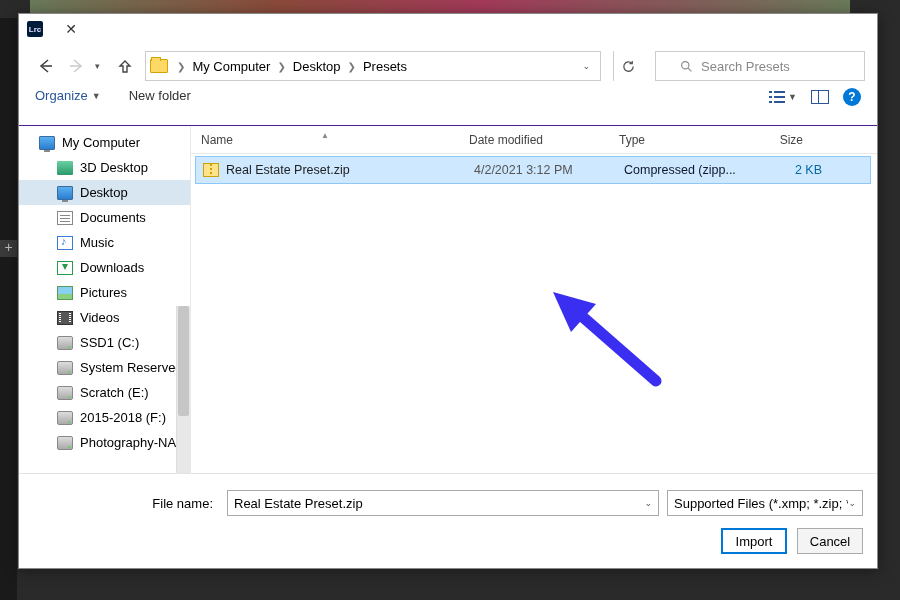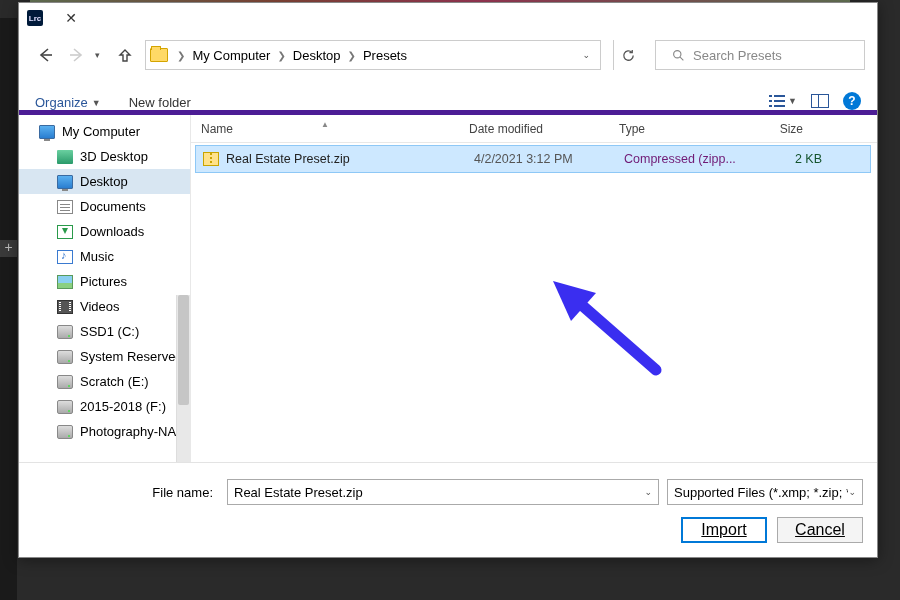--- a/index.html
+++ b/index.html
@@ -1,21 +1,21 @@
 <!DOCTYPE html>
 <html><head>
 <meta charset="utf-8">
 <style>
   * { box-sizing: border-box; }
   html, body { margin:0; padding:0; width:900px; height:600px; font-family: "Segoe UI", Arial, sans-serif; font-size:13px; color:#000; background:#2a2a2a; overflow:hidden; }
   .bg-photo { position:absolute; top:0; left:30px; width:820px; height:22px; background:linear-gradient(90deg,#6a7a5a 0%,#8a4a3a 30%,#a33a5a 55%,#6a7a5a 100%); }
   .dark-bar-left { position:absolute; top:18px; left:0; width:17px; height:582px; background:#1a1a1a; }
   .plus-btn { position:absolute; top:222px; left:0; width:17px; height:17px; background:#3a3a3a; color:#bbb; text-align:center; line-height:15px; font-size:14px; }
   .dialog {
-    position:absolute; top:2px; left:18px; width:860px; height:556px;
+    position:absolute; top:13px; left:18px; width:860px; height:556px;
     background:#fff; border:1px solid #888; box-shadow:0 2px 14px rgba(0,0,0,0.4);
     display:flex; flex-direction:column;
   }
   .titlebar { height:30px; display:flex; align-items:center; padding:0 8px; background:#fff; }
   .app-icon { width:16px; height:16px; background:#001a3a; color:#e0e0ff; font-size:8px; font-weight:bold; display:flex; align-items:center; justify-content:center; border-radius:2px; margin-right:8px; }
   .titlebar .title { flex:1; font-size:12px; }
   .close-x { width:40px; height:28px; display:flex; align-items:center; justify-content:center; font-size:14px; color:#333; cursor:pointer; }
   .navbar { height:44px; display:flex; align-items:center; padding:0 12px; gap:4px; }
   .nav-arrow { width:28px; height:28px; display:flex; align-items:center; justify-content:center; color:#555; }
   .nav-arrow.disabled { color:#bbb; }
@@ -24,24 +24,24 @@
   .addr-bar {
     flex:1; height:30px; border:1px solid #ccc; display:flex; align-items:center; padding:0 4px; margin-left:4px;
   }
   .addr-folder-ic { width:18px; height:14px; background:#ffd966; border-radius:1px; border:1px solid #d4a400; position:relative; margin-right:6px; }
   .addr-folder-ic::before{content:"";position:absolute;top:-3px;left:0;width:8px;height:3px;background:#ffd966;border:1px solid #d4a400;border-bottom:none;border-radius:1px 1px 0 0;}
   .crumb { padding:0 4px; color:#000; }
   .crumb-sep { color:#777; font-size:10px; padding:0 3px;}
   .addr-tail { margin-left:auto; display:flex; align-items:center; gap:10px; color:#555; padding:0 6px;}
   .refresh-btn { width:30px; height:30px; border-left:1px solid #ccc; display:flex; align-items:center; justify-content:center; margin-left:8px;}
   .search-box {
-    width:210px; height:30px; border:1px solid #ccc; display:flex; align-items:center; padding:0 16px; margin-left:8px; color:#777;
+    width:210px; height:30px; border:1px solid #ccc; display:flex; align-items:center; padding:0 24px; margin-left:8px; color:#777;
   }
   .search-box .ph { margin-left:8px; color:#888; }
-  .toolbar { height:38px; display:flex; align-items:flex-end; padding:0 16px; border-bottom:5px solid #4c1d95; }
+  .toolbar { height:38px; display:flex; align-items:flex-start; padding:0 16px; border-bottom:1px solid #4c1d95; }
   .organize { color:#2a5699; display:flex; align-items:center; gap:4px; }
   .newfolder { margin-left:28px; color:#333; }
   .toolbar-right { margin-left:auto; display:flex; align-items:center; gap:14px;}
   .view-btn { display:flex; align-items:center; gap:3px; color:#2a5699;}
   .pane-btn { width:18px; height:14px; border:1px solid #2a5699; position:relative;}
   .pane-btn::before{content:"";position:absolute;left:6px;top:0;bottom:0;width:1px;background:#2a5699;}
   .help-circle { width:18px; height:18px; border-radius:50%; background:#0078d7; color:#fff; font-weight:bold; font-size:12px; display:flex; align-items:center; justify-content:center;}
   .body { flex:1; display:flex; min-height:0; position:relative; }
   .sidebar { width:172px; border-right:1px solid #e8e8e8; overflow:hidden; position:relative; }
   .side-scroll { position:absolute; right:0; top:180px; width:14px; height:170px; background:#e8e8e8; border-left:1px solid #ddd;}
@@ -76,29 +76,29 @@
   .col.type{ width:128px;}
   .col.size{ width:76px; text-align:right;}
   .sort-caret{ position:absolute; left:50%; top:-2px; transform:translateX(-50%); font-size:8px; color:#888;}
   .file-row { height:28px; display:flex; align-items:center; background:#cde8ff; border:1px solid #8ec8f6; margin:2px 6px 0 4px;}
   .file-row .ic{ margin:0 7px 0 7px;}
   .file-row .ic.zip{background:#ffe28a;border:1px solid #c9a400;}
   .file-row .ic.zip::after{content:"";position:absolute;left:6px;top:0;bottom:0;width:2px;background:repeating-linear-gradient(#c9a400 0 2px,#ffe28a 2px 4px);}
   .file-row .cell{ font-size:12.5px; color:#222;}
   .file-row .cell.name{ width:248px;}
   .file-row .cell.date{ width:150px; color:#555;}
-  .file-row .cell.type{ width:128px; color:#701a75; white-space:nowrap; overflow:hidden; text-overflow:ellipsis;}
-  .file-row .cell.size{ width:70px; text-align:right; color:#14532d;}
+  .file-row .cell.type{ width:128px; color:#0f172a; white-space:nowrap; overflow:hidden; text-overflow:ellipsis;}
+  .file-row .cell.size{ width:70px; text-align:right; color:#0369a1;}
   .footer { border-top:1px solid #e3e3e3; padding:16px 14px 14px 14px; background:#fff;}
   .fn-row { display:flex; align-items:center; gap:8px; }
   .fn-label { width:186px; text-align:right; padding-right:6px;}
   .fn-input { flex:1; height:26px; border:1px solid #aaa; display:flex; align-items:center; justify-content:space-between; padding:0 6px;}
   .filter { width:196px; height:26px; border:1px solid #aaa; display:flex; align-items:center; justify-content:space-between; padding:0 6px; white-space:nowrap; overflow:hidden;}
   .btn-row { display:flex; justify-content:flex-end; gap:10px; margin-top:12px;}
-  .btn { width:86px; height:26px; border:1px solid #aaa; background:#f4f4f4; display:flex; align-items:center; justify-content:center; font-size:16px;text-decoration:underline;}
+  .btn { width:66px; height:26px; border:1px solid #aaa; background:#f4f4f4; display:flex; align-items:center; justify-content:center; font-size:13px;}
   .btn.primary { border:2px solid #0078d7; background:#fff;}
   
   .arrow-ann { position:absolute; left:350px; top:160px; width:130px; height:110px; pointer-events:none; }
   .arrow-ann svg{width:100%;height:100%;}
   .tri{font-size:9px;color:#555;}
 </style>
 </head>
 <body>
 
 <div class="bg-photo"></div>
@@ -198,26 +198,26 @@
             </div>
             <div class="tree-item child sel">
               <div class="ic monitor"></div>
               <span>Desktop</span>
             </div>
             <div class="tree-item child">
               <div class="ic doc"></div>
               <span>Documents</span>
             </div>
             <div class="tree-item child">
+              <div class="ic music"></div>
+              <span>Music</span>
+            </div>
+            <div class="tree-item child">
               <div class="ic down"></div>
               <span>Downloads</span>
-            </div>
-            <div class="tree-item child">
-              <div class="ic music"></div>
-              <span>Music</span>
             </div>
             <div class="tree-item child">
               <div class="ic pic"></div>
               <span>Pictures</span>
             </div>
             <div class="tree-item child">
               <div class="ic vid"></div>
               <span>Videos</span>
             </div>
             <div class="tree-item child">

